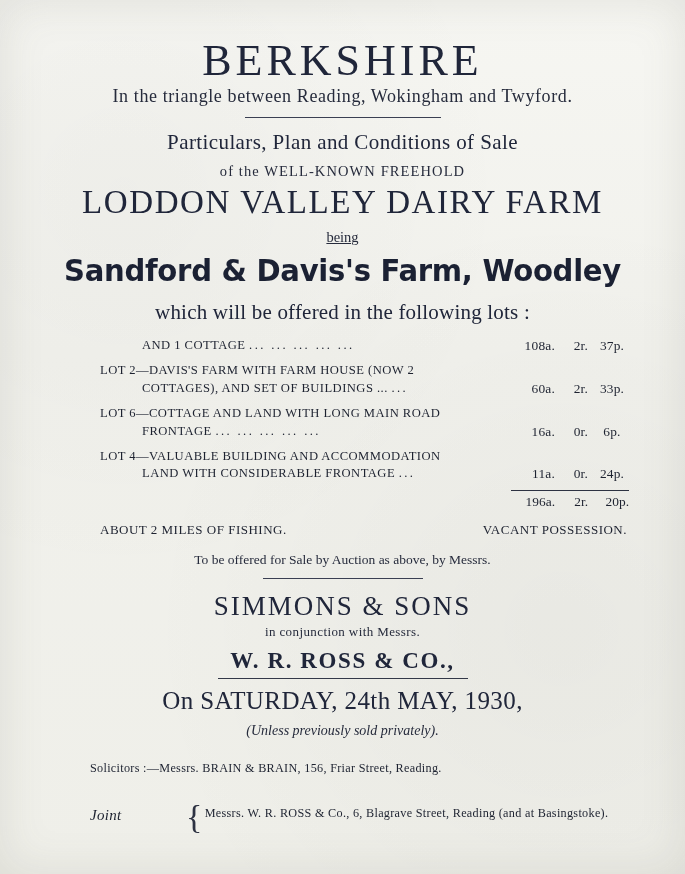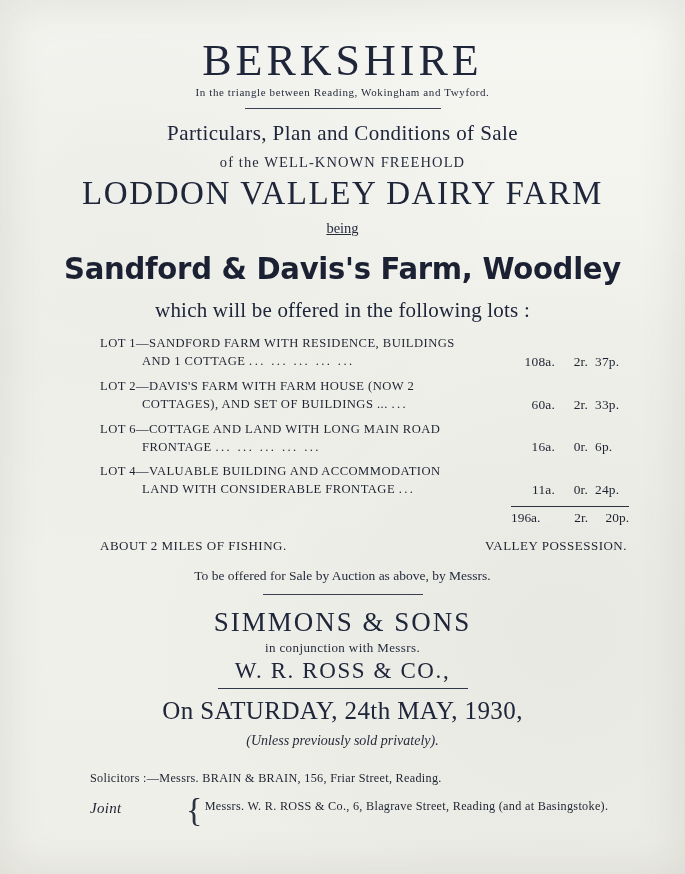--- a/index.html
+++ b/index.html
@@ -37,21 +37,21 @@
 
   .title-main {
     font-family: "Liberation Serif", serif;
     font-size: 44px;
     letter-spacing: 4px;
     color: #20263a;
     line-height: 1.05;
     margin: 4px 0 2px 0;
   }
   .subtitle-small {
-    font-size: 11px;
+    font-size: 18px;
     letter-spacing: 0.6px;
     color: #262b3c;
     margin-bottom: 6px;
   }
   .rule {
     width: 196px;
     height: 1px;
     background: #3a3f52;
     margin: 10px auto 12px auto;
   }
@@ -75,21 +75,21 @@
     color: #262b3c;
   }
   .farm-name {
     font-size: 33px;
     letter-spacing: 1.6px;
     color: #20263a;
     margin: 4px 0 2px 0;
   }
   .being {
     font-size: 14.5px;
-    margin: 8px 0 14px 0;
+    margin: 8px 0 7px 0;
     color: #262b3c;
     text-decoration: underline;
   }
   .bold-banner {
     font-family: "DejaVu Sans", sans-serif;
     font-weight: bold;
     font-size: 30px;
     letter-spacing: -0.3px;
     color: #1b2133;
     margin: 6px 0 4px 0;
@@ -127,39 +127,39 @@
     justify-content: space-between;
     font-size: 13.4px;
     letter-spacing: 0.2px;
     padding-top: 0px;
     align-self: flex-end;
     padding-bottom: 1px;
   }
   .lot-area span { white-space: nowrap; }
   .lot-area .c1 { width: 44px; text-align: right; }
   .lot-area .c2 { width: 26px; text-align: right; }
-  .lot-area .c3 { width: 34px; text-align: left; }
+  .lot-area .c3 { width: 34px; text-align: center; }
 
   .total-wrap {
     padding: 0 4px 0 48px;
     margin-top: 2px;
   }
   .total-row {
     display: flex;
     justify-content: flex-end;
   }
   .total-box {
     width: 118px;
     border-top: 1px solid #2d3242;
     padding-top: 3px;
     display: flex;
     justify-content: space-between;
     font-size: 13.4px;
   }
-  .total-box .c1 { width: 44px; }
+  .total-box .c1 { width: 44px; text-align: right; }
   .total-box .c2 { width: 26px; text-align: right; }
   .total-box .c3 { width: 34px; text-align: right; }
 
   .fish-row {
     display: flex;
     justify-content: space-between;
     padding: 12px 6px 0 48px;
     font-size: 13px;
     letter-spacing: 0.5px;
     color: #1d2230;
@@ -179,21 +179,22 @@
   .conjunction {
     font-size: 13px;
     letter-spacing: 0.4px;
     margin: 2px 0 2px 0;
     color: #262b3c;
   }
   .auctioneer-second {
     font-size: 23px;
     letter-spacing: 1.6px;
     color: #20263a;
-    margin: 2px 0 2px 0;
+    margin: 8px 0 2px 0;
+    font-weight: bold;
   }
   .venue {
     font-size: 24px;
     letter-spacing: 0.4px;
     margin: 16px 0 6px 0;
     color: #20263a;
   }
   .date-line {
     font-size: 25px;
     letter-spacing: 0.4px;
@@ -213,21 +214,21 @@
     color: #262b3c;
   }
 
   .footer {
     margin-top: 22px;
     padding: 0 6px 0 38px;
     font-size: 12.2px;
     letter-spacing: 0.3px;
     color: #1d2230;
   }
-  .solicitors { margin-bottom: 11px; }
+  .solicitors { margin-bottom: 28px; }
   .joint-block {
     display: flex;
     align-items: flex-start;
   }
   .joint-label {
     flex: 0 0 96px;
     font-style: italic;
     line-height: 1.55;
     font-size: 15px;
   }
@@ -260,21 +261,20 @@
     <div class="farm-name">LODDON  VALLEY  DAIRY  FARM</div>
     <div class="being">being</div>
     <div class="bold-banner">Sandford &amp; Davis's Farm, Woodley</div>
     <div class="offered-line">which will be offered in the following lots :</div>
   </div>
 
   <div class="lots">
 
     <div class="lot-row">
       <div class="lot-text">
-        <span>LOT 1—SANDFORD FARM WITH RESIDENCE, BUILDINGS</span>
         <span class="l2">
           <span>AND 1 COTTAGE</span>
           <span class="dots">...    ...    ...    ...    ...</span>
         </span>
       </div>
       <div class="lot-area">
         <span class="c1">108a.</span>
         <span class="c2">2r.</span>
         <span class="c3">37p.</span>
       </div>
@@ -331,21 +331,21 @@
       <div class="total-box">
         <span class="c1">196a.</span>
         <span class="c2">2r.</span>
         <span class="c3">20p.</span>
       </div>
     </div>
   </div>
 
   <div class="fish-row">
     <span>ABOUT 2 MILES OF FISHING.</span>
-    <span>VALLEY POSSESSION.</span>
+    <span>VACANT POSSESSION.</span>
   </div>
 
   <div class="center">
     <div class="auction-line">To be offered for Sale by Auction as above, by Messrs.</div>
     <div class="rule medium"></div>
     <div class="auctioneer-main">SIMMONS  &amp;  SONS</div>
     <div class="conjunction">in conjunction with Messrs.</div>
     <div class="auctioneer-second">W. R. ROSS  &amp;  CO.,</div>
     <div class="rule dbl"></div>
     <div class="date-line">On SATURDAY, 24th MAY, 1930,</div>

